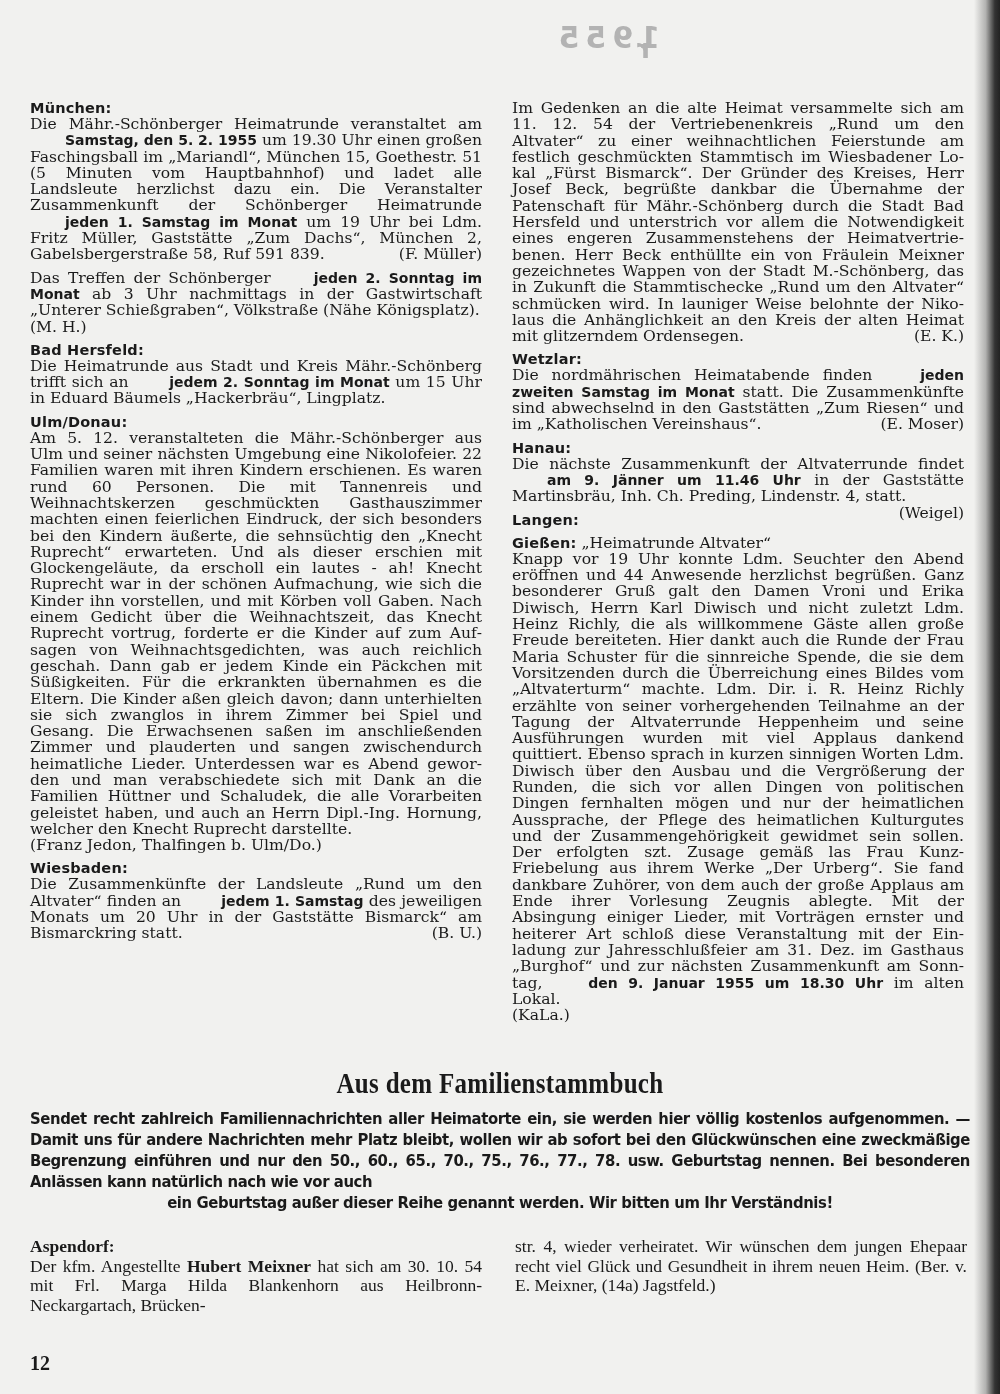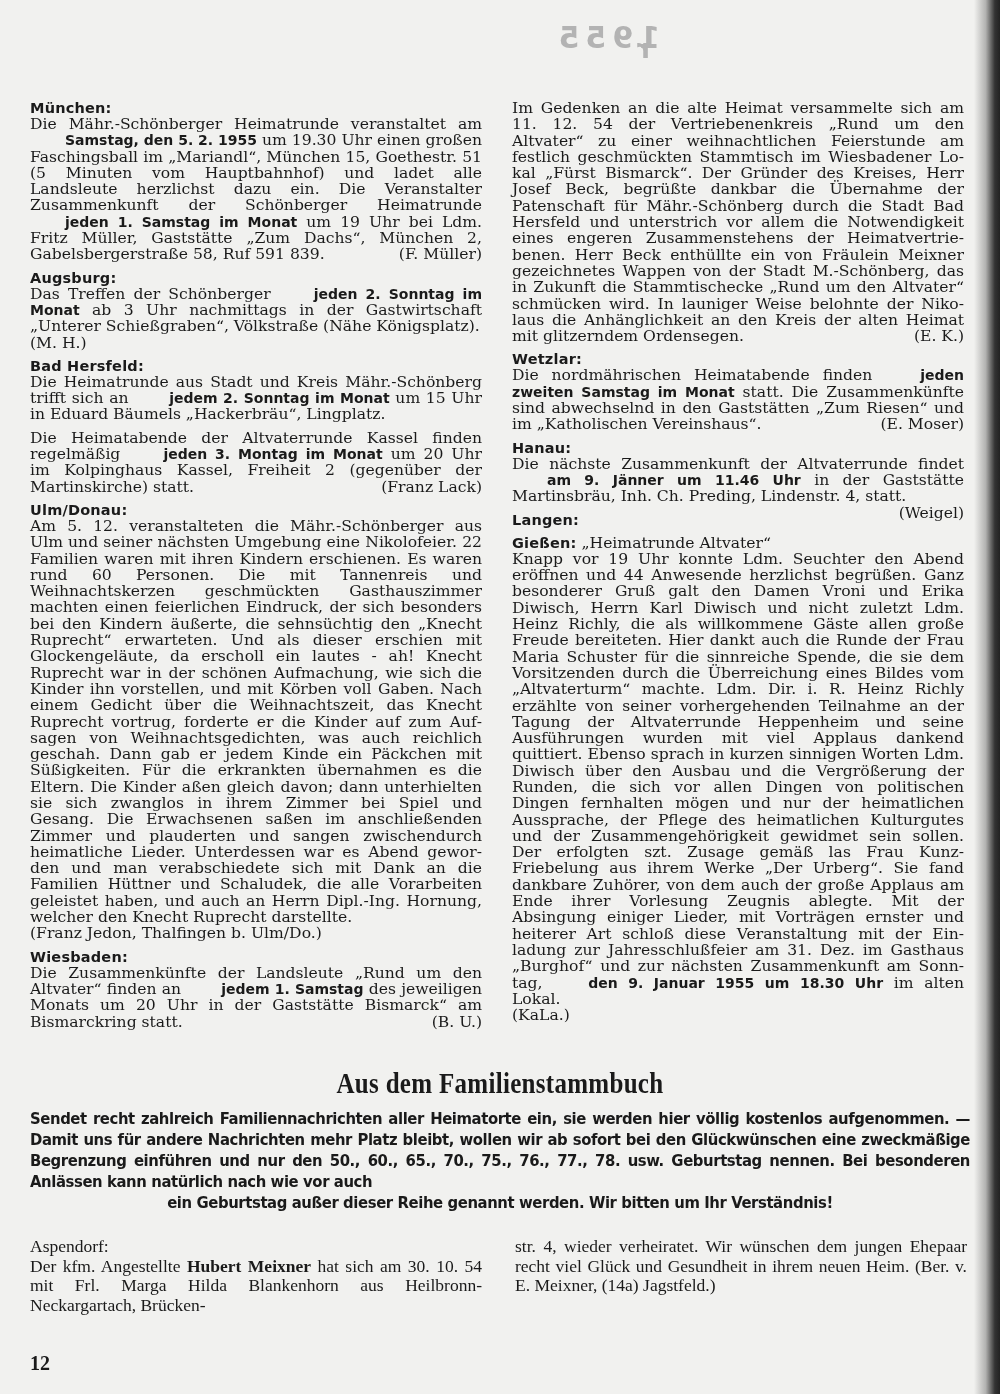--- a/index.html
+++ b/index.html
@@ -41,21 +41,21 @@
       font-size: 16.5px; line-height: 21px; text-align: justify; letter-spacing: -0.4px;
     }
     .notice .last-line { text-align: center; display: block; }
     .fam-col {
       position: absolute; top: 1237px; width: 452px;
       font-family: "Liberation Serif", serif; font-size: 17.5px; line-height: 19.5px;
       text-align: justify;
     }
     .fam-col.left { left: 30px; }
     .fam-col.right { left: 515px; }
-    .fam-title { font-weight: normal; }
+    .fam-title { font-weight: bold; }
     .page-num {
       position: absolute; top: 1352px; left: 30px;
       font-family: "Liberation Serif", serif; font-weight: bold; font-size: 20px;
     }
   </style>
 </head>
 <body>
 
 <div class="stamp">
   <span>1955</span>
@@ -66,39 +66,34 @@
 
   <div class="section">
     <div class="section-title">München:</div>
     <div class="section-body">
       <span>Die Mähr.-Schönberger Heimatrunde veranstaltet am </span><span class="b">Samstag, den 5. 2. 1955</span><span> um 19.30 Uhr einen großen Faschingsball im „Mariandl“, München 15, Goethe­str. 51 (5 Minuten vom Hauptbahnhof) und ladet alle Landsleute herzlichst dazu ein.    Die Veranstalter Zusammenkunft der Schönberger Heimatrunde </span><span class="b">jeden 1. Samstag im Monat</span><span> um 19 Uhr bei Ldm. Fritz Müller, Gaststätte „Zum Dachs“, München 2, Gabelsberger­straße 58, Ruf 591 839.</span>
       <span class="sig-inline">(F. Müller)</span>
     </div>
   </div>
 
   <div class="section">
-    <div class="section-title">Augsburg:</div>
     <div class="section-body">
       <span>Das Treffen der Schönberger </span><span class="b">jeden 2. Sonntag im Monat</span><span> ab 3 Uhr nachmittags in der Gastwirtschaft „Unterer Schießgraben“, Völkstraße (Nähe Königsplatz).</span>
     </div>
     <div class="sig" style="padding-right:30px">(M. H.)</div>
   </div>
 
   <div class="section">
     <div class="section-title">Bad Hersfeld:</div>
     <div class="section-body">
       <span>Die Heimatrunde aus Stadt und Kreis Mähr.-Schönberg trifft sich an </span><span class="b">jedem 2. Sonntag im Monat</span><span> um 15 Uhr in Eduard Bäumels „Hackerbräu“, Lingplatz.</span>
     </div>
   </div>
 
   <div class="section">
-    <div class="section-body">
-      <span>Die Heimatabende der Altvaterrunde Kassel finden regelmäßig </span><span class="b">jeden 3. Montag im Monat</span><span> um 20 Uhr im Kolpinghaus Kassel, Freiheit 2 (gegenüber der Martins­kirche) statt.</span>
-      <span class="sig-inline">(Franz Lack)</span>
-    </div>
   </div>
 
   <div class="section">
     <div class="section-title">Ulm/Donau:</div>
     <div class="section-body">Am 5. 12. veranstalteten die Mähr.-Schönberger aus Ulm und seiner nächsten Umgebung eine Nikolofeier. 22 Familien waren mit ihren Kindern erschienen. Es waren rund 60 Personen. Die mit Tannenreis und Weihnachtskerzen geschmückten Gasthauszimmer mach­ten einen feierlichen Eindruck, der sich besonders bei den Kindern äußerte, die sehnsüchtig den „Knecht Ruprecht“ erwarteten. Und als dieser erschien mit Glockengeläute, da erscholl ein lautes - ah! Knecht Ruprecht war in der schönen Aufmachung, wie sich die Kinder ihn vorstellen, und mit Körben voll Gaben. Nach einem Gedicht über die Weihnachtszeit, das Knecht Ruprecht vortrug, forderte er die Kinder auf zum Auf­sagen von Weihnachtsgedichten, was auch reichlich geschah. Dann gab er jedem Kinde ein Päckchen mit Süßigkeiten. Für die erkrankten übernahmen es die Eltern. Die Kinder aßen gleich davon; dann unter­hielten sie sich zwanglos in ihrem Zimmer bei Spiel und Gesang. Die Erwachsenen saßen im anschließenden Zimmer und plauderten und sangen zwischendurch heimatliche Lieder. Unterdessen war es Abend gewor­den und man verabschiedete sich mit Dank an die Familien Hüttner und Schaludek, die alle Vorarbeiten geleistet haben, und auch an Herrn Dipl.-Ing. Hornung, welcher den Knecht Ruprecht darstellte.</div>
     <div class="sig">(Franz Jedon, Thalfingen b. Ulm/Do.)</div>
   </div>
 
   <div class="section">
     <div class="section-title">Wiesbaden:</div>

